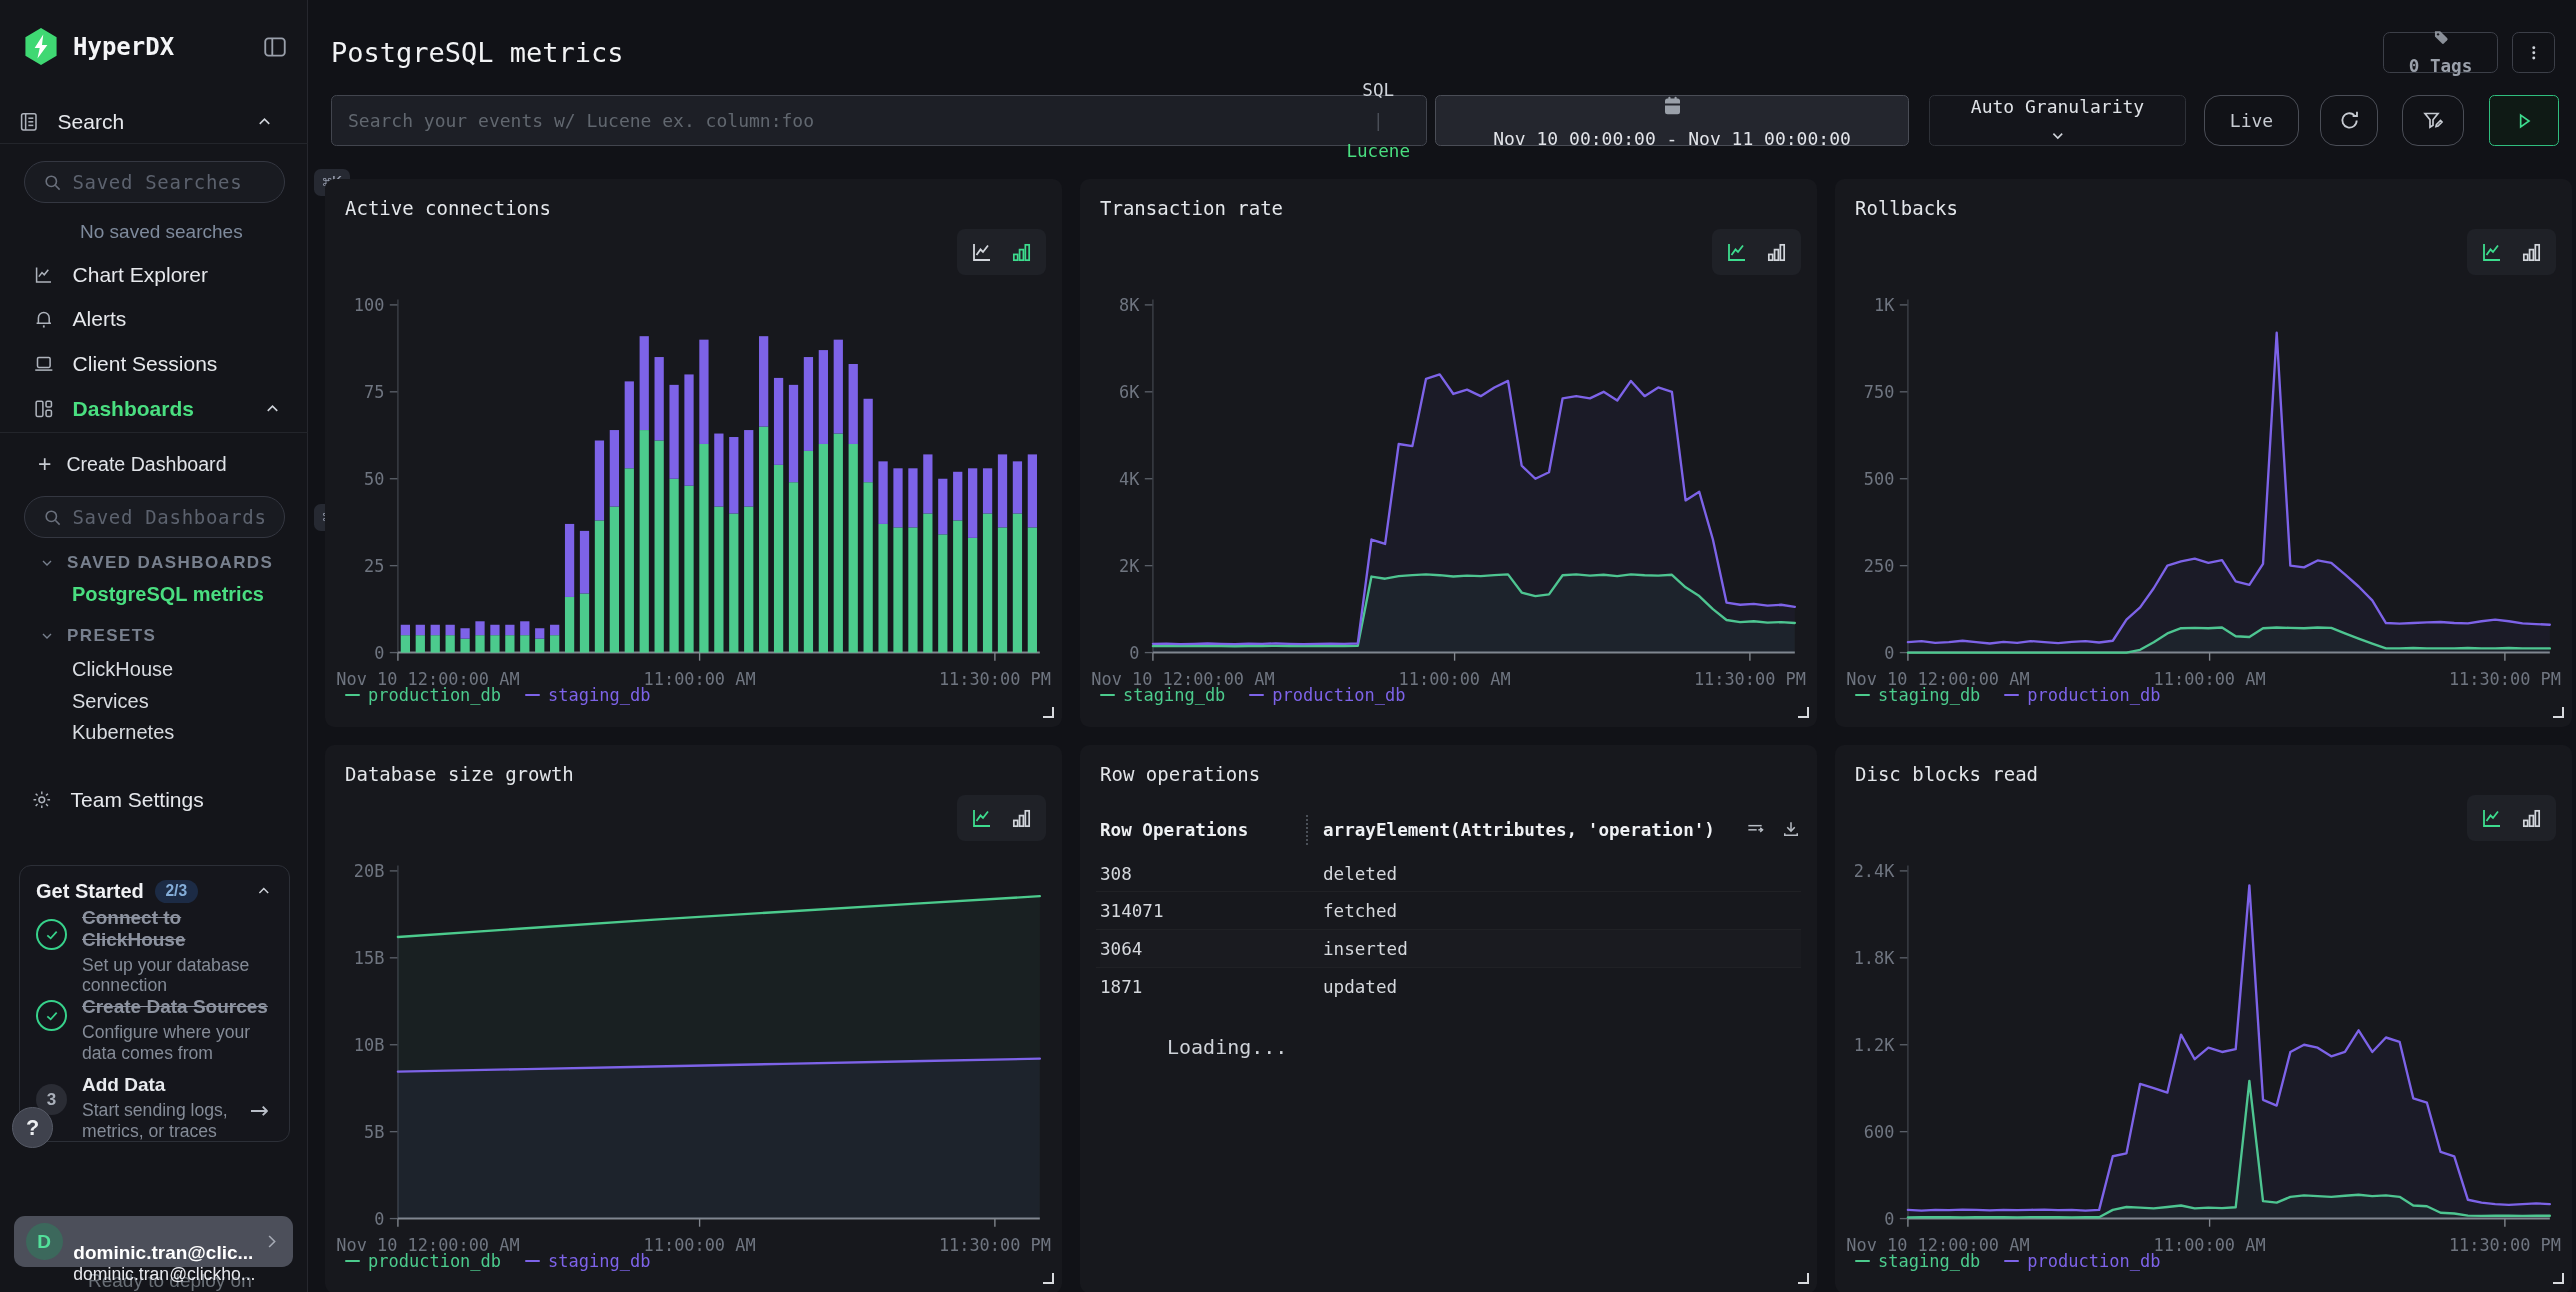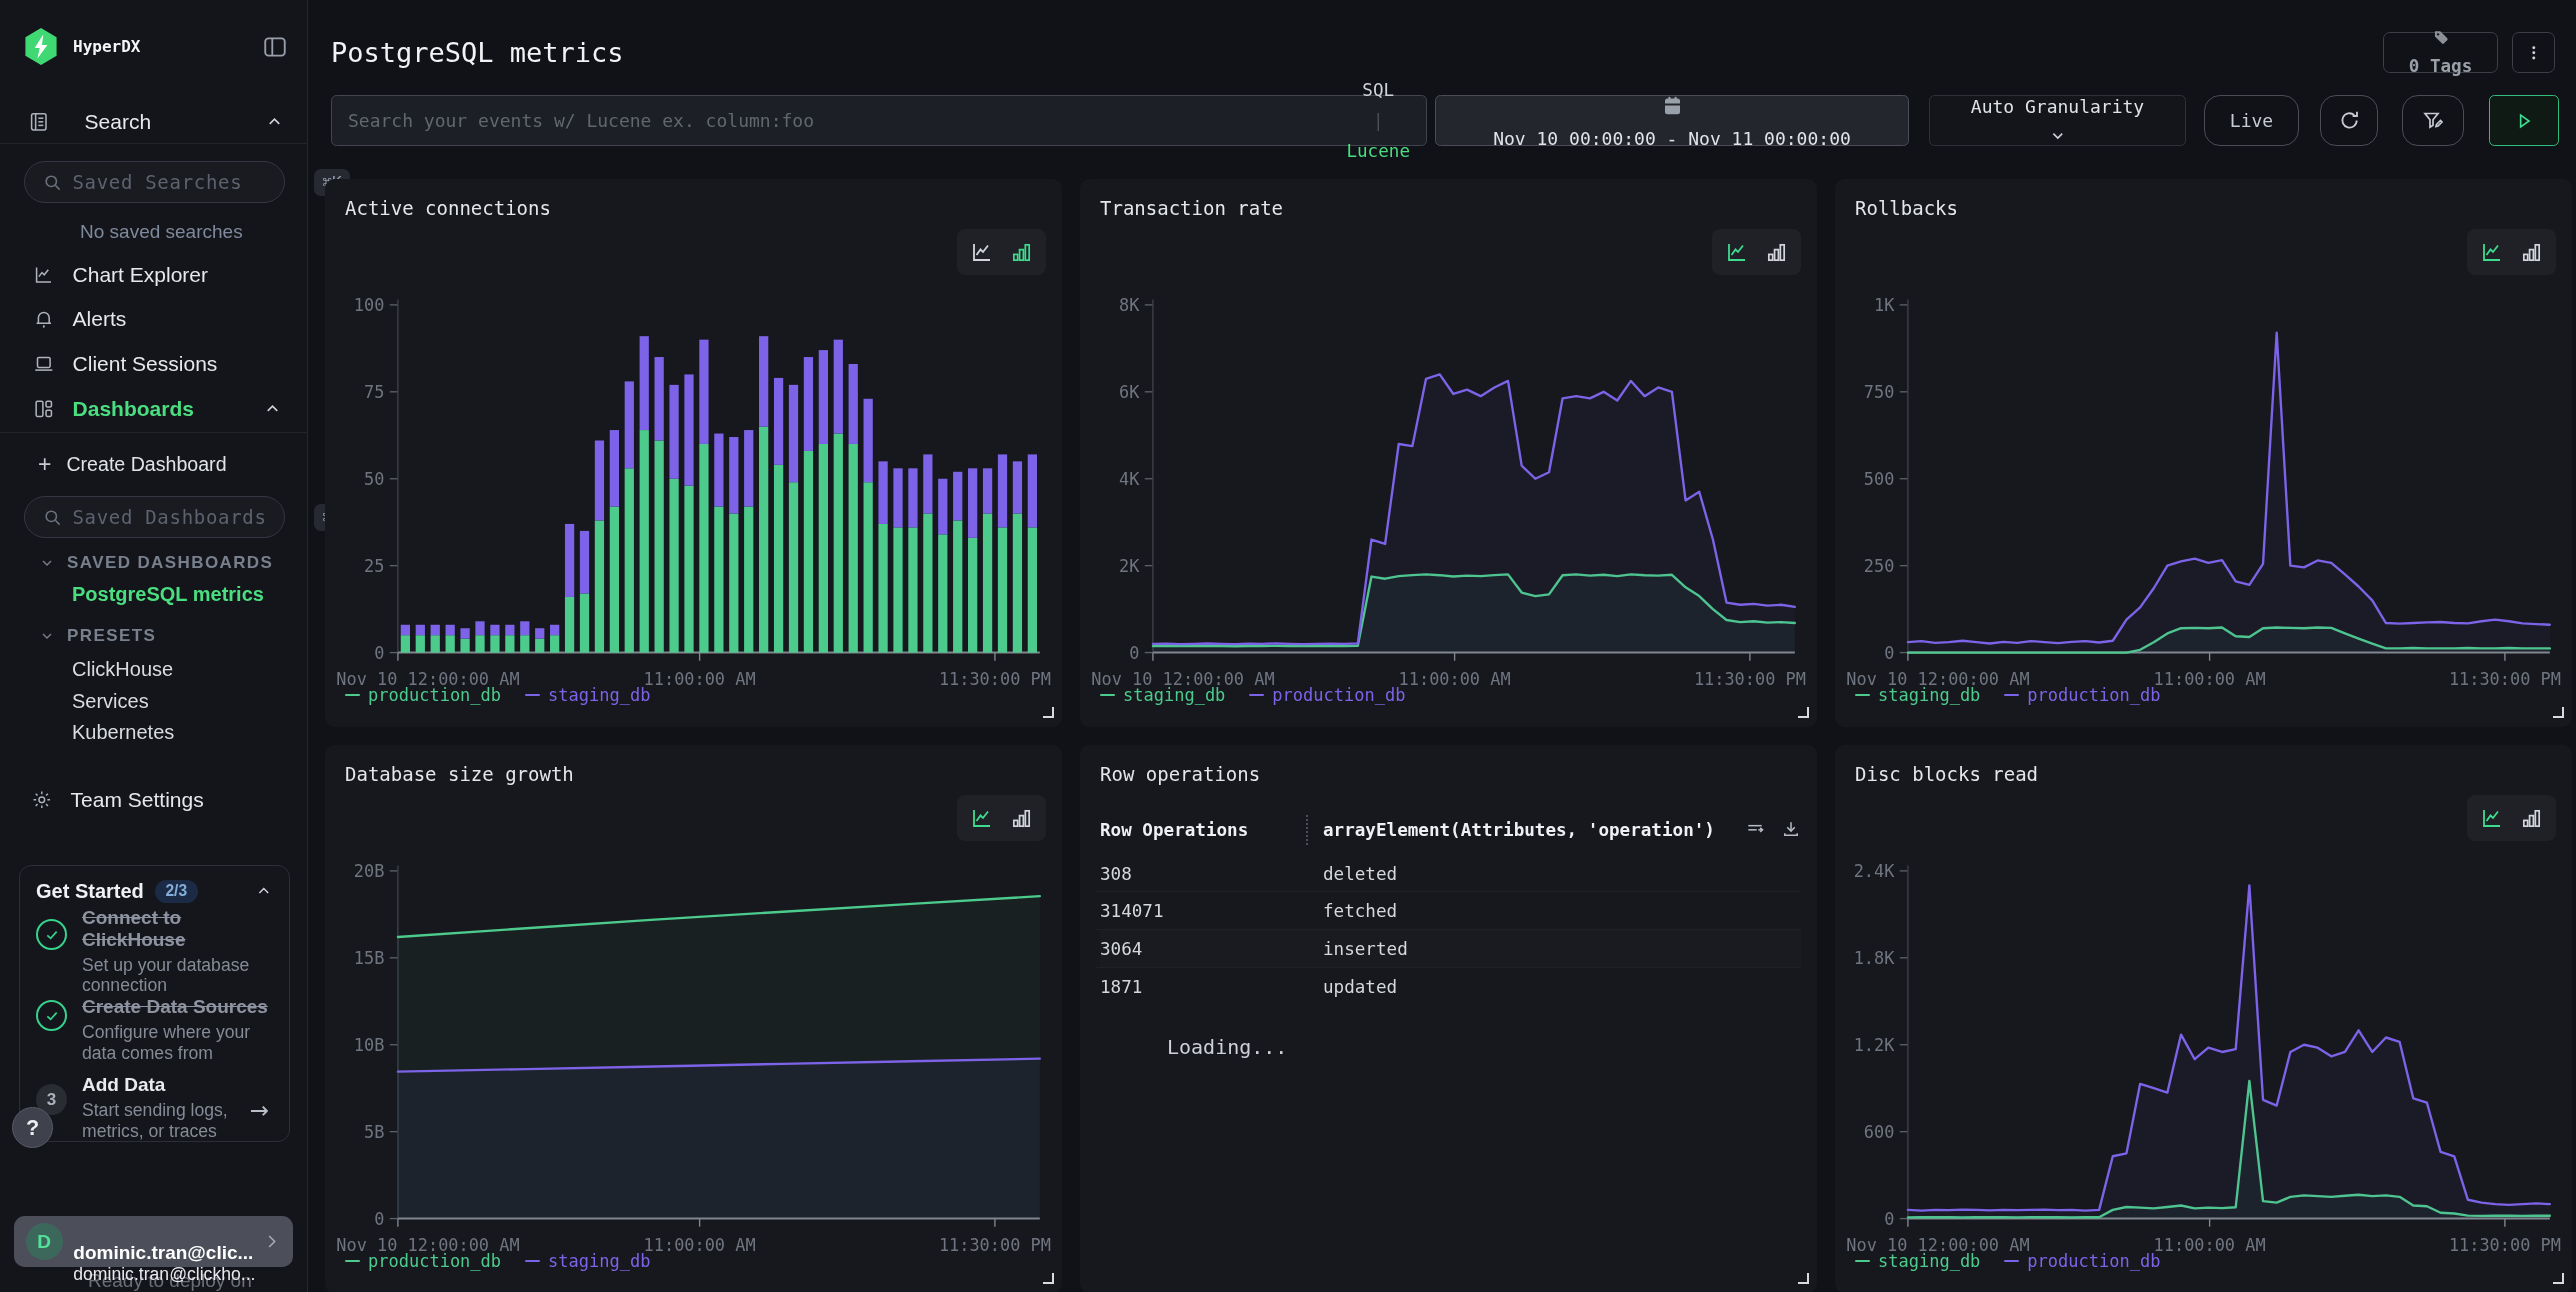--- a/index.html
+++ b/index.html
@@ -3,21 +3,21 @@
 <meta charset="utf-8">
 <style>
   *{margin:0;padding:0;box-sizing:border-box}
   html,body{background:#0e0f13;}
   body{font-family:"Liberation Sans",sans-serif;}
   .canvas{position:relative;width:2576px;height:1292px;background:#111217;overflow:hidden;}
   .abs{position:absolute;}
   .mono{font-family:"DejaVu Sans Mono",monospace;flex-direction:column;}
   
   .sidebar{left:0;top:0;width:308px;height:1292px;background:#14151a;border-right:1.4px solid #26272e;}
-  .logo-text{font-family:"DejaVu Sans Mono",monospace;font-weight:bold;font-size:16px;color:#f4f5f7;}
+  .logo-text{font-family:"DejaVu Sans Mono",monospace;font-weight:bold;font-size:24px;color:#f4f5f7;}
   .side-row{display:flex;align-items:center;color:#e6e8ec;font-size:21px;}
   .side-row .icn{width:23px;height:23px;margin-right:17.6px;color:#aeb3bc;flex:0 0 auto;display:flex;align-items:center;justify-content:center;}
   .divider{height:1.4px;background:#23252b;width:308px;left:0;}
   .pill{display:flex;align-items:center;background:#191b21;border:1.4px solid #343741;border-radius:23px;padding:0 10.8px 0 17.6px;}
   .pill .ph{color:#5c626e;font-size:19px;letter-spacing:0.7px;flex:1;font-family:"DejaVu Sans Mono",monospace;background:transparent;border:none;outline:none;height:100%;}
   .pill .ph::placeholder{color:#5c626e;}
   .kbd{background:#262932;border-radius:6.8px;color:#969cac;font-size:16px;padding:4px 8px;font-family:"DejaVu Sans Mono",monospace;}
   .muted{color:#7e8a9c;}
   .caps{color:#78808e;font-size:17px;letter-spacing:1.4px;font-weight:600;}
   .green{color:#4ade80;}
@@ -77,21 +77,21 @@
       </span>
       <span class="logo-text" style="margin-left:15px;">HyperDX</span>
       <span style="margin-left:auto;color:#9aa0ab;display:flex;">
         <svg width="26" height="26" viewBox="0 0 24 24" fill="none" stroke="currentColor" stroke-width="1.7">
             <rect x="3" y="4" width="18" height="16" rx="3"></rect>
             <line x1="9.5" y1="4" x2="9.5" y2="20"></line>
           </svg>
       </span>
     </div>
 
-    <div class="abs side-row" style="left:27px;top:101px;width:257px;height:41px;gap:17px;">
+    <div class="abs side-row" style="left:17px;top:101px;width:257px;height:41px;">
       <span class="icn">
         <svg width="21.6" height="21.6" viewBox="0 0 24 24" fill="none" stroke="currentColor" stroke-width="1.7">
             <rect x="4" y="3" width="16" height="18" rx="2"></rect>
             <line x1="8.5" y1="3" x2="8.5" y2="21"></line>
             <line x1="11.5" y1="8" x2="17" y2="8"></line>
             <line x1="11.5" y1="12" x2="17" y2="12"></line>
             <line x1="11.5" y1="16" x2="17" y2="16"></line>
           </svg>
       </span>
       <span>Search</span>

